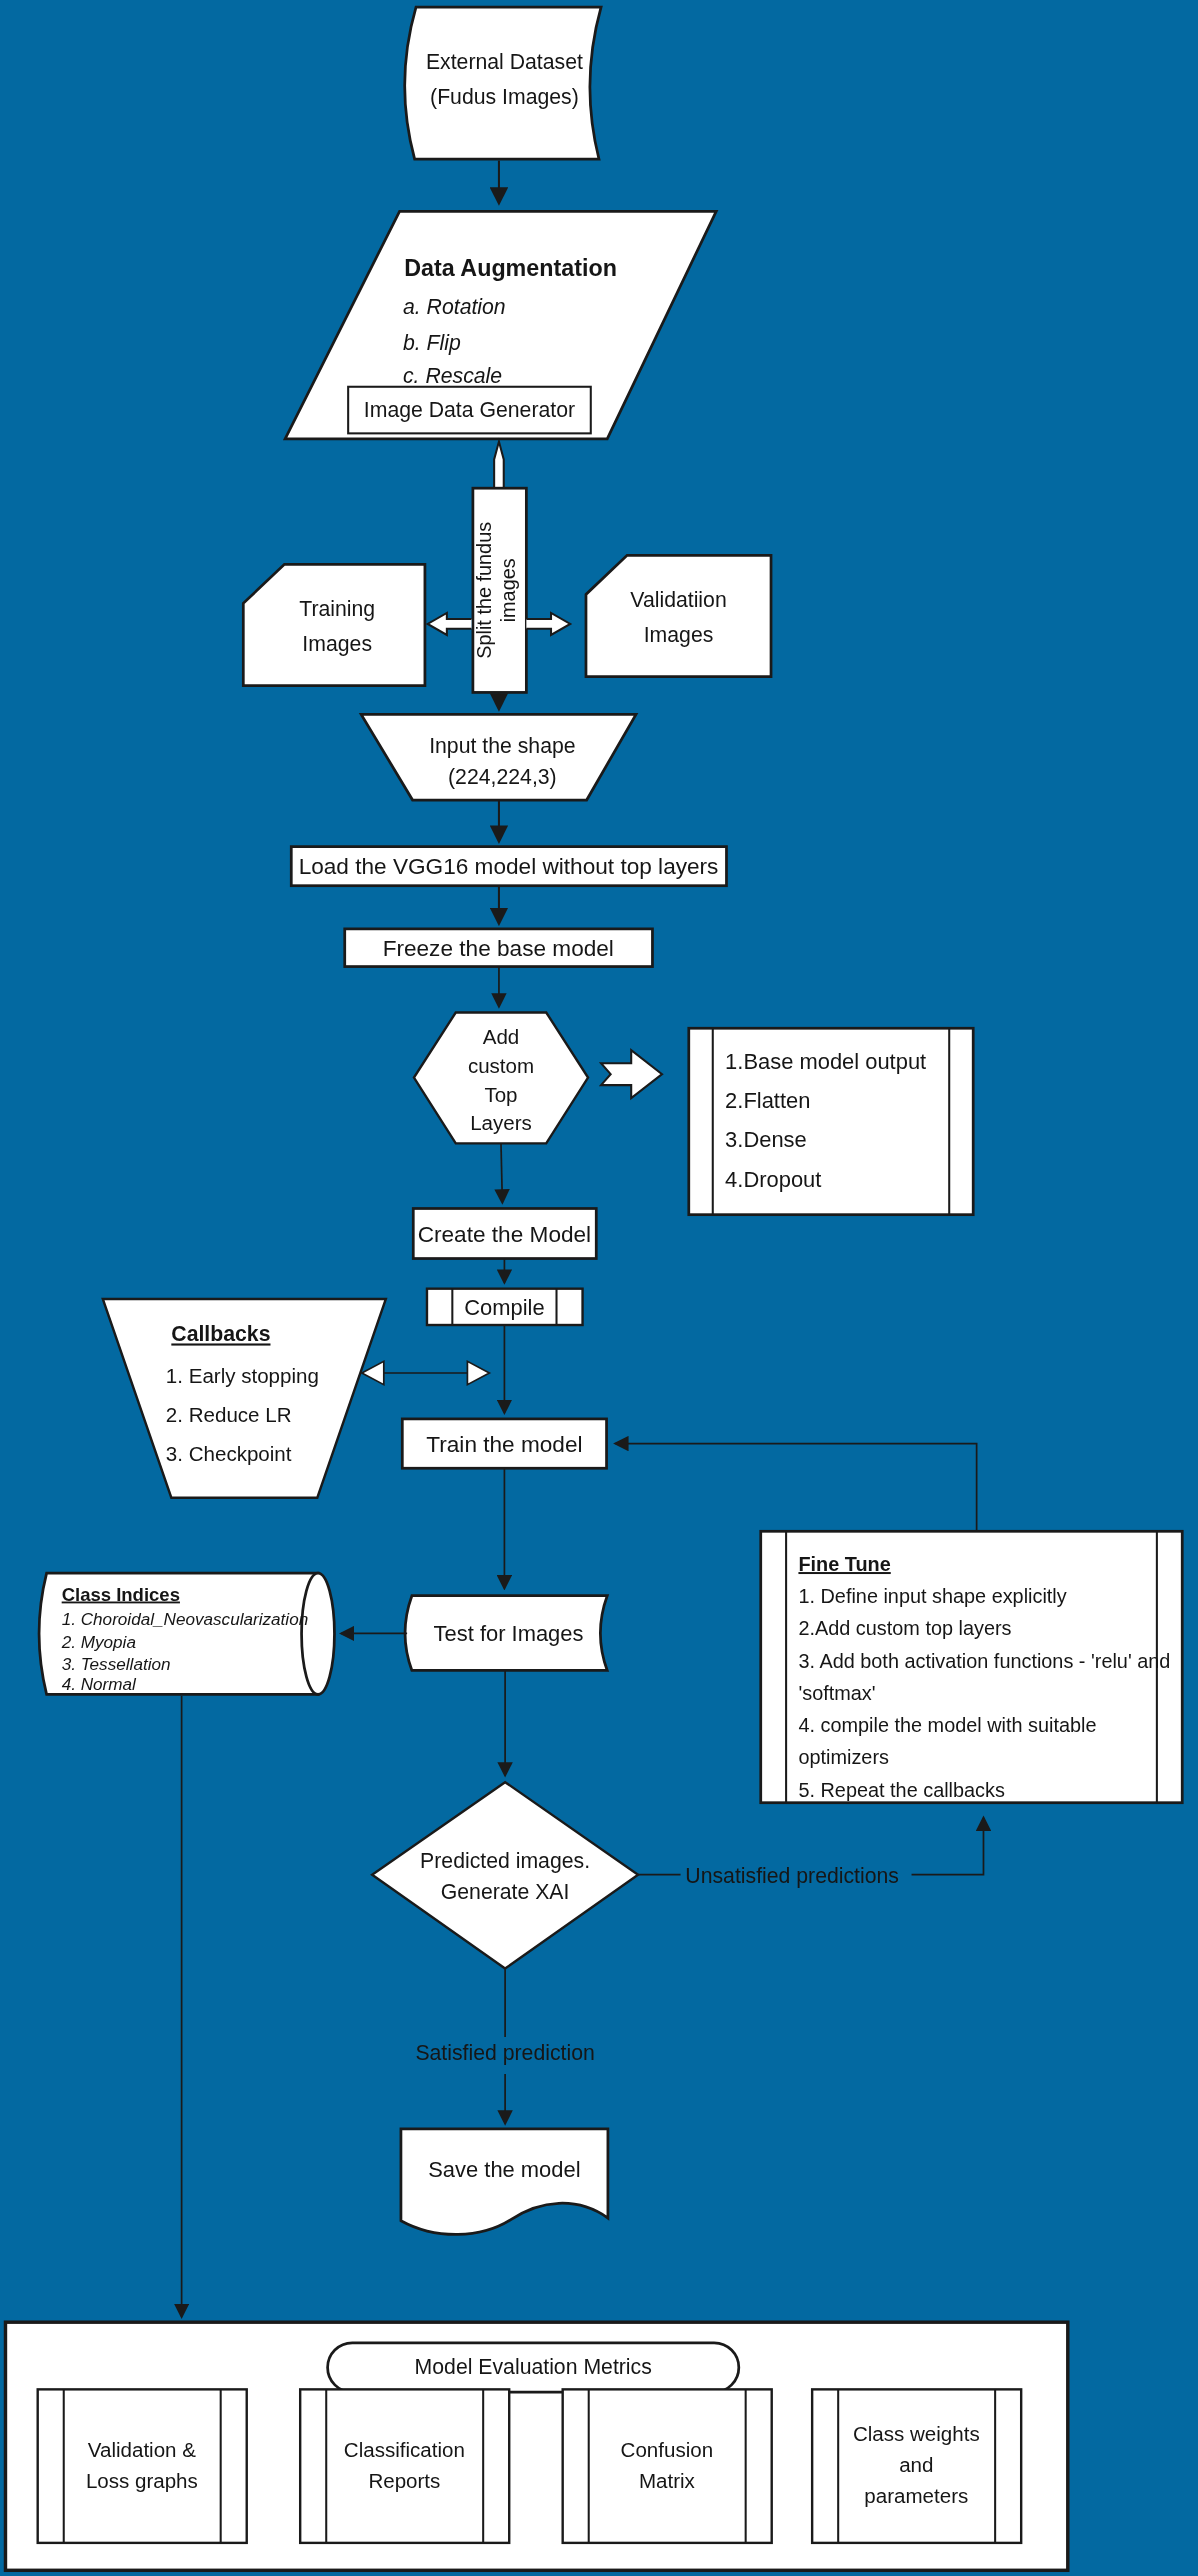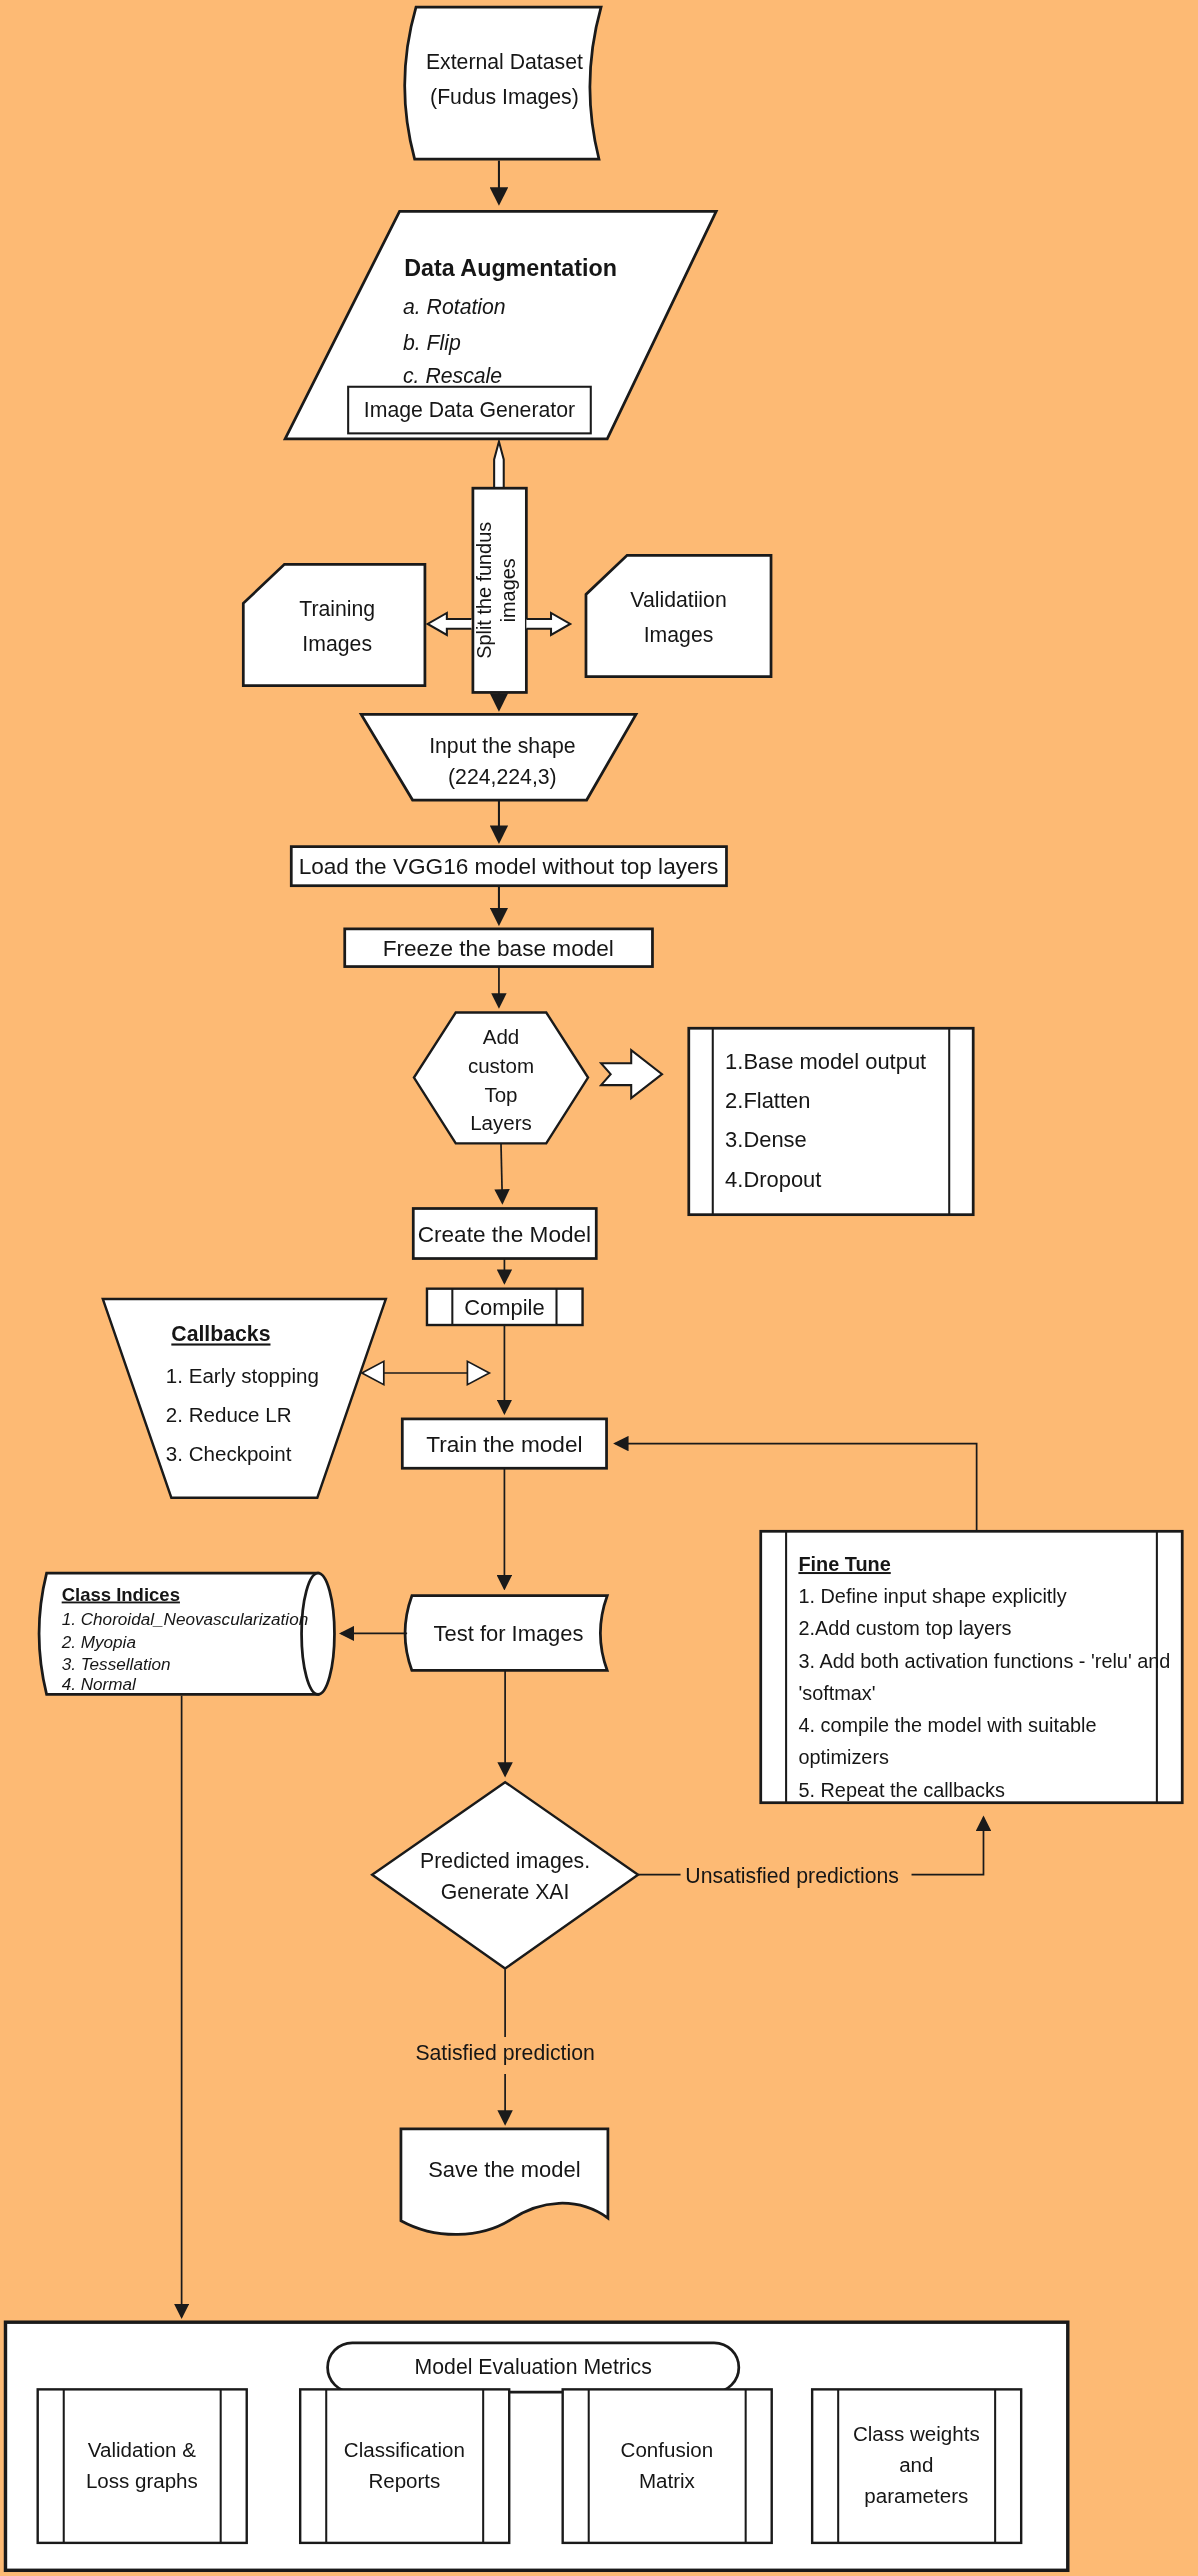--- a/index.html
+++ b/index.html
@@ -1,20 +1,20 @@
 <!DOCTYPE html>
 <html style="font-size:11px"><head>
 <meta charset="utf-8">
 <style>
   html, body { margin: 0; padding: 0; background: #ffffff; }
   .canvas {
     position: relative;
     width: 1198px;
     height: 2576px;
-    background: #fdba74;
+    background: #0369a1;
     font-family: "Liberation Sans", sans-serif;
     text-decoration: underline;
   }
   svg { display: block; }
   .shape { fill: #ffffff; stroke: #1a1a1a; }
   .s4 { stroke-width: 4; }
   .s35 { stroke-width: 3.5; }
   .s3 { stroke-width: 3; }
   .s25 { stroke-width: 2.5; }
   .edge { fill: none; stroke: #1a1a1a; stroke-width: 2.5; }

